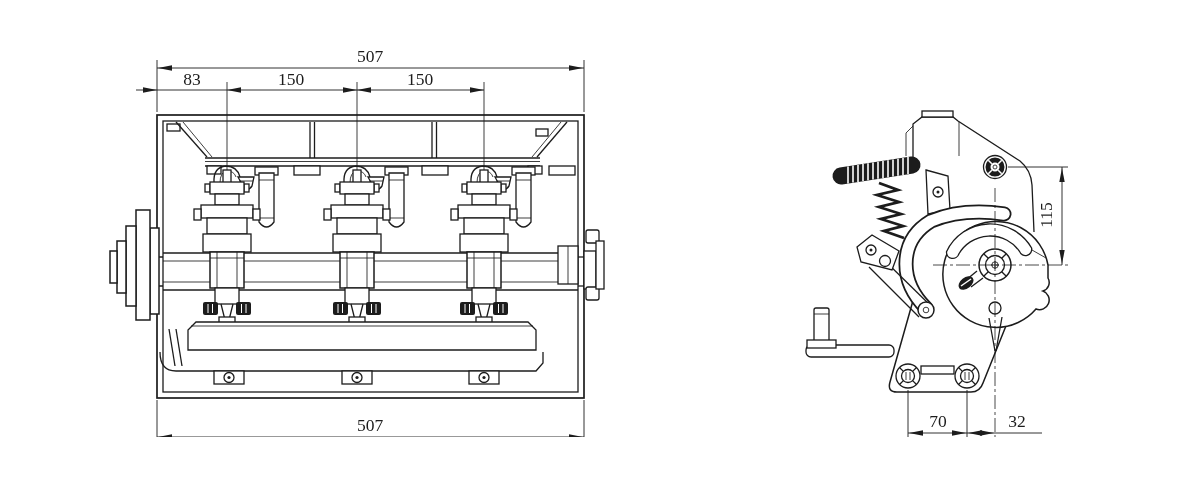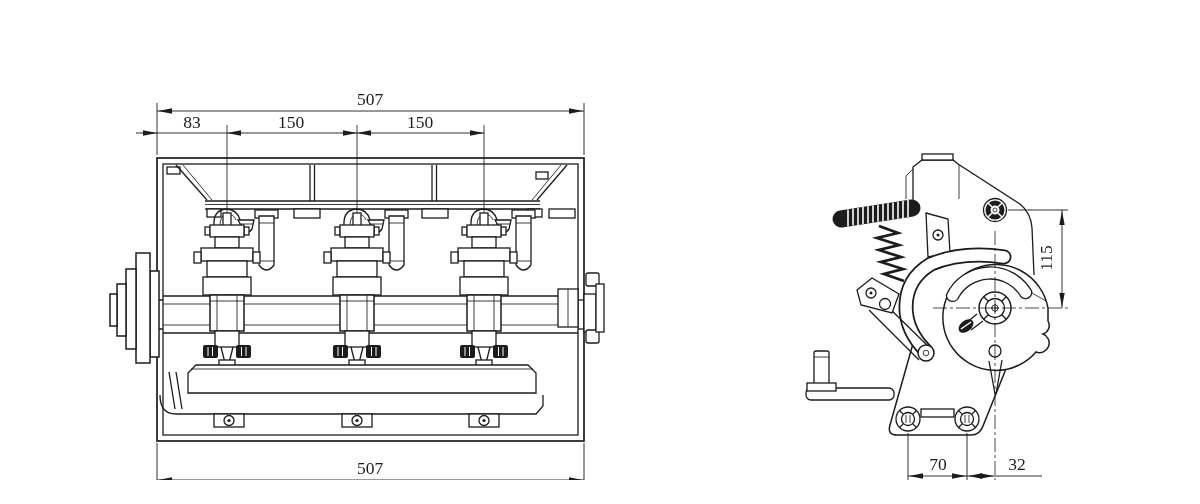--- a/index.html
+++ b/index.html
@@ -1,17 +1,17 @@
 <!DOCTYPE html>
 <html style="--line: #1c1c1c; --bg: #ffffff;"><head>
 <meta charset="utf-8">
 <style>
   :root{ --line:#1c1c1c; --bg:#ffffff; }
   html,body{margin:0;padding:0;background:var(--bg);}
-  .stage{width:1200px;height:437px;position:relative;background:var(--bg);margin-top:43px;}
+  .stage{width:1200px;height:437px;position:relative;background:var(--bg);}
   svg{display:block}
   .ln{stroke:var(--line);fill:none;stroke-width:1.3;stroke-linecap:butt}
   .thin{stroke:var(--line);fill:none;stroke-width:0.85}
   .thick{stroke:var(--line);fill:none;stroke-width:1.7}
   .wf{fill:#ffffff;stroke:var(--line);stroke-width:1.3}
   .wf2{fill:#ffffff;stroke:var(--line);stroke-width:1.5}
   .df{fill:var(--line);stroke:none}
   .dim{stroke:var(--line);fill:none;stroke-width:0.9}
   .cl{stroke:var(--line);fill:none;stroke-width:0.8;stroke-dasharray:14 3 3 3}
   .wl{stroke:#ffffff;fill:none}

